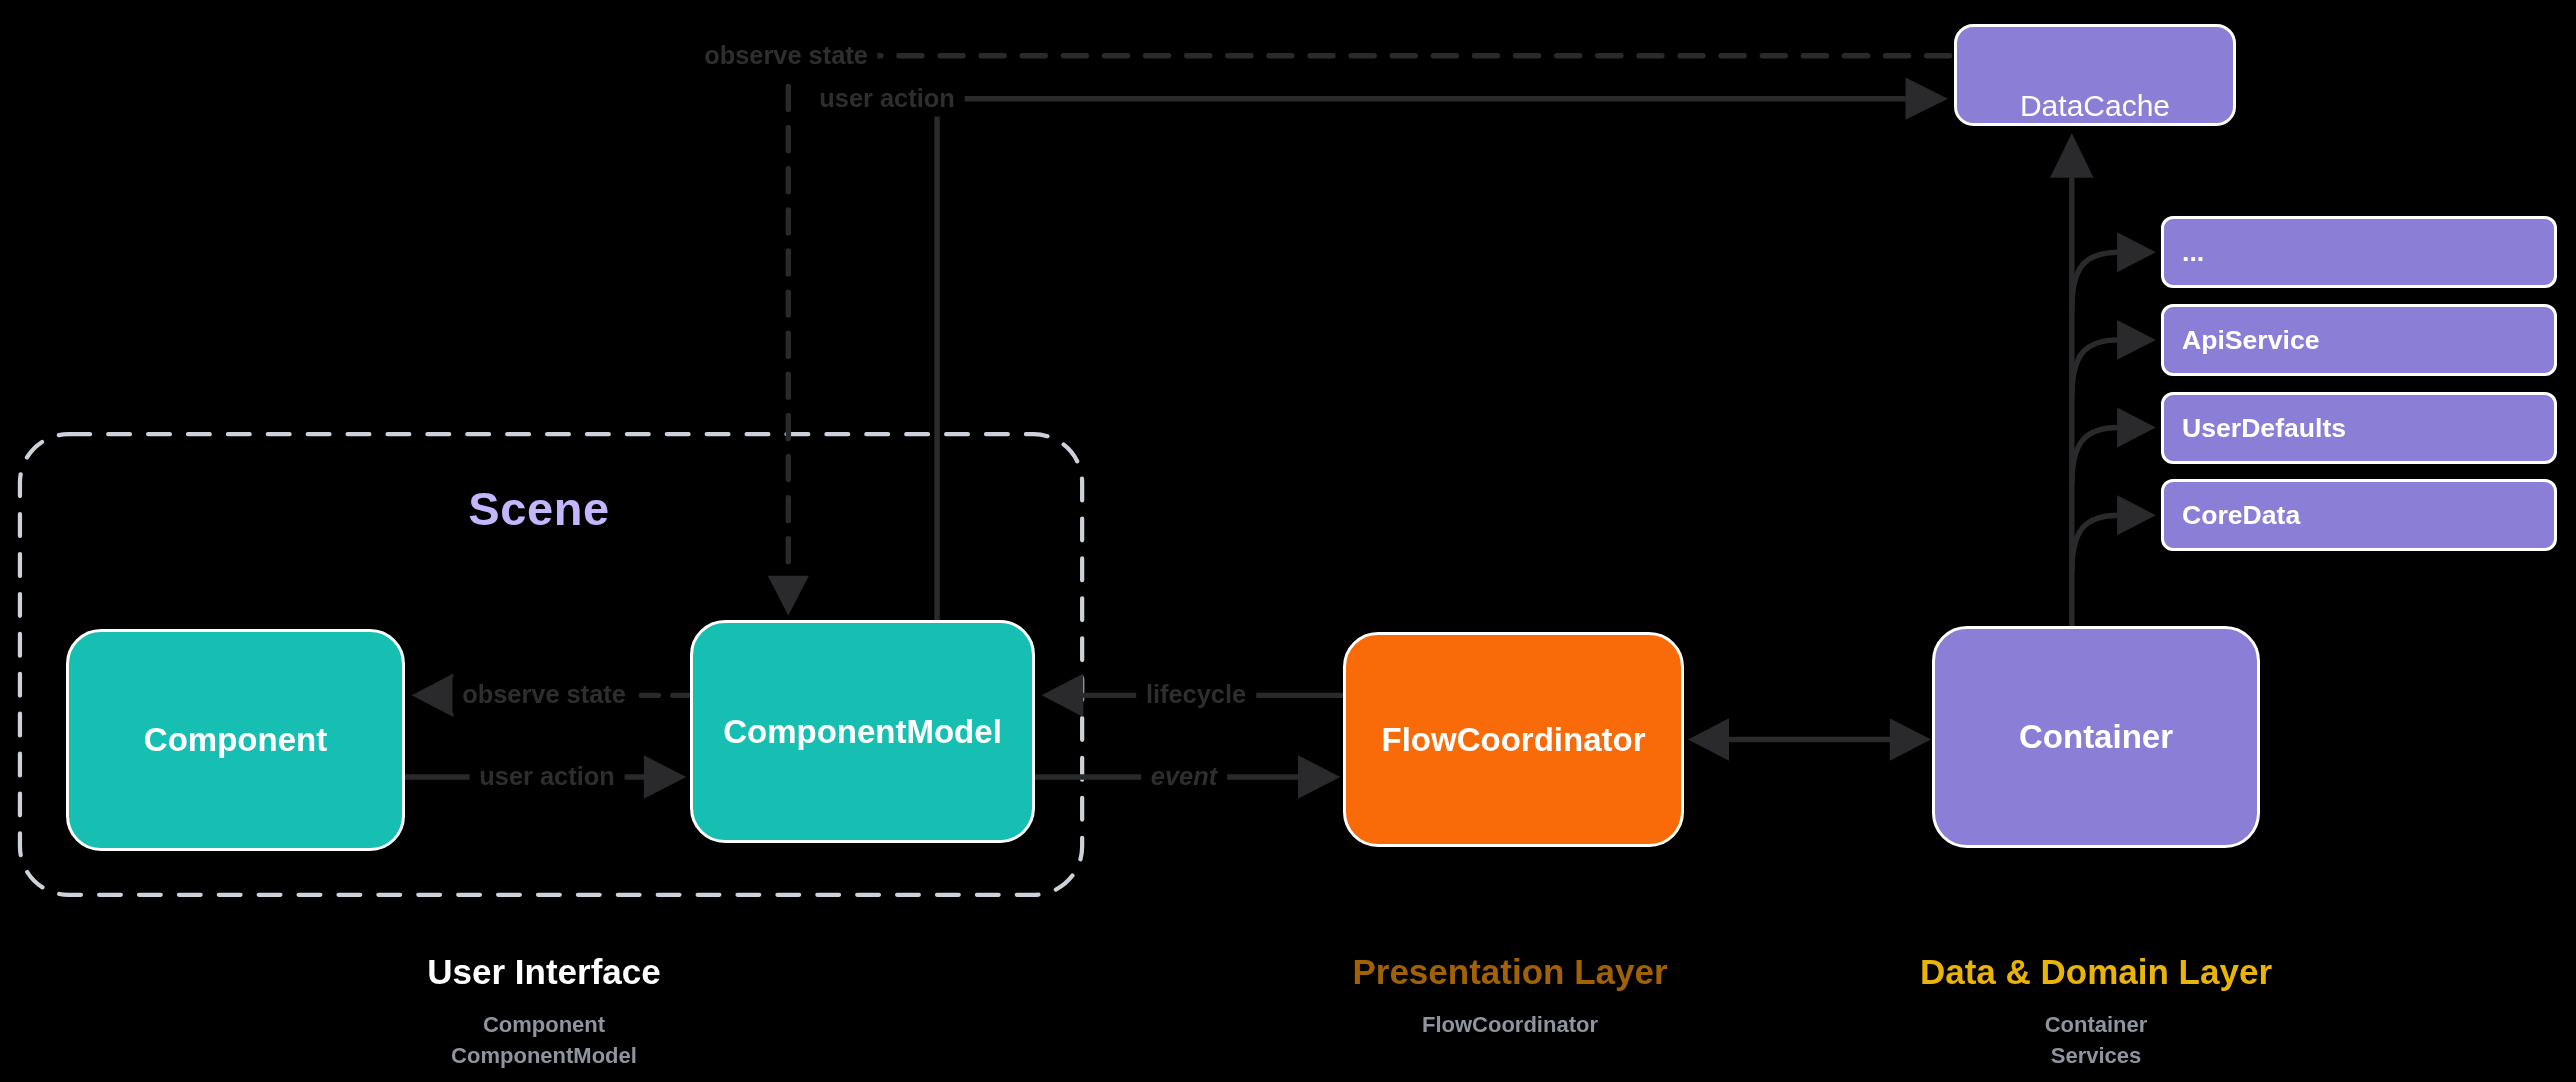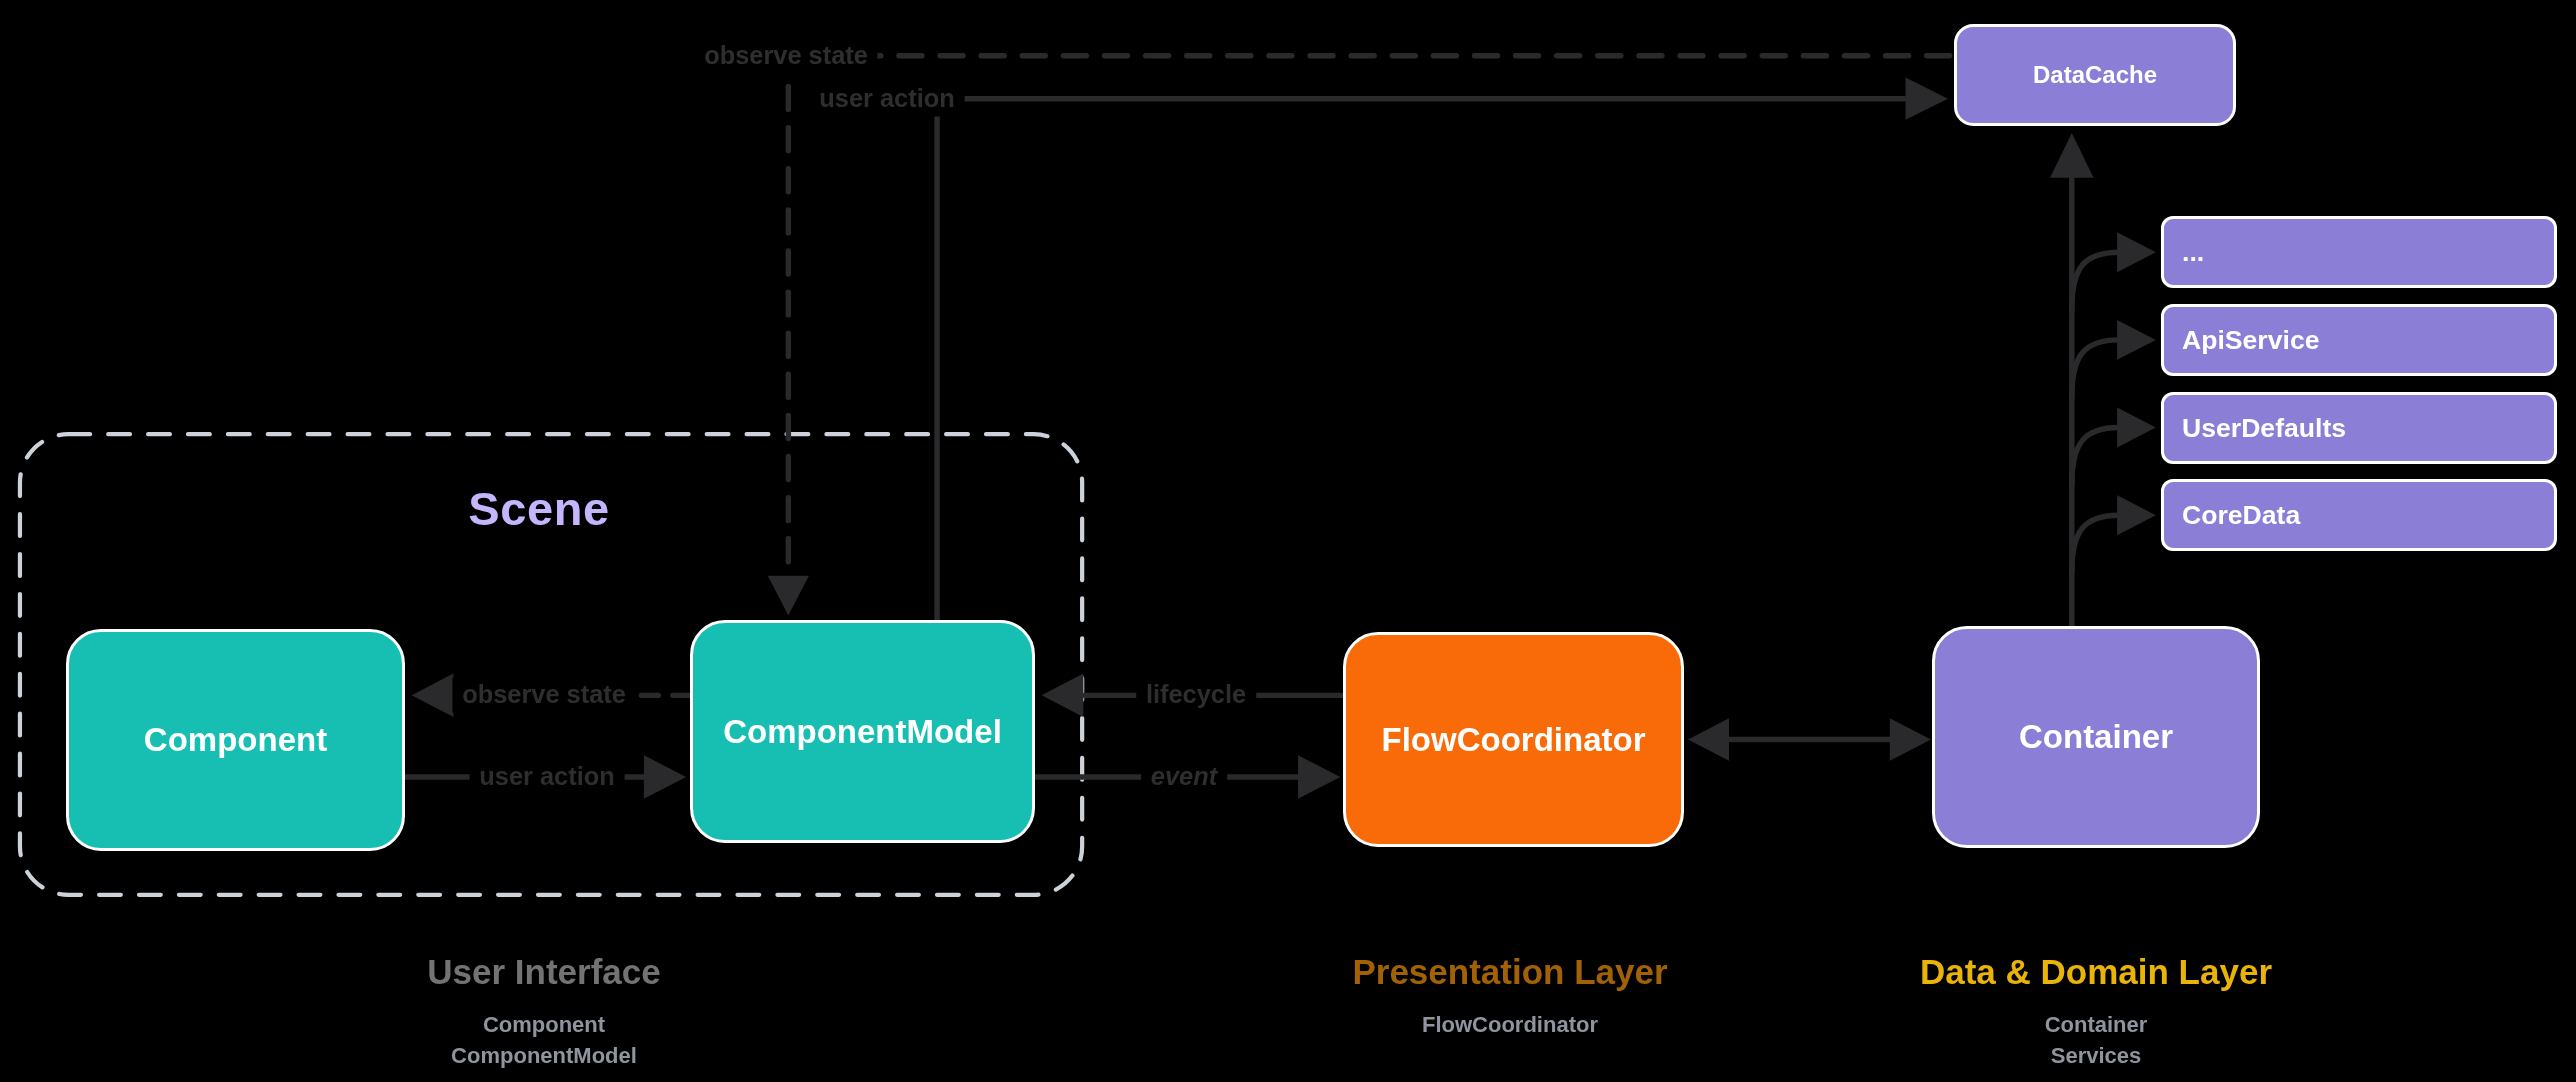--- a/index.html
+++ b/index.html
@@ -13,21 +13,21 @@
   #connectors{position:absolute;left:0;top:0;z-index:1;}
   .node{
     position:absolute;z-index:2;
     display:flex;align-items:center;justify-content:center;
     color:#fff;border:3.6px solid #fff;box-sizing:border-box;
   }
   .node.big{border-radius:35px;font-size:33px;font-weight:600;}
   .teal{background:#17bfb2;}
   .orange{background:#f96a09;}
   .purple{background:#8a7ed6;}
-  .node.cache{border-radius:19.3px;font-size:24px;font-weight:700;border-width:3.6px;}
+  .node.cache{border-radius:19.3px;font-size:30px;font-weight:400;border-width:3.6px;align-items:flex-end;}
   .svc{
     position:absolute;z-index:2;left:2161px;width:396px;height:72px;
     background:#8a7ed6;border:3px solid #fff;border-radius:12px;box-sizing:border-box;
     display:flex;align-items:center;justify-content:flex-start;
     color:#fff;font-size:26.6px;font-weight:600;padding-left:18px;
   }
   .edge-label{
     position:absolute;z-index:3;
     transform:translate(-50%,-50%);
     background:#000;color:#2e2e2e;
@@ -37,21 +37,21 @@
   .scene-title{
     position:absolute;z-index:2;transform:translate(-50%,-50%);
     color:#c4b5fd;font-size:47px;font-weight:700;letter-spacing:0.6px;
   }
   .legend{
     position:absolute;z-index:2;transform:translateX(-50%);
     text-align:center;white-space:nowrap;
   }
   .legend .title{font-size:35px;font-weight:700;margin-bottom:17px;}
   .legend .items{font-size:22px;font-weight:600;color:#8e959e;line-height:1.42;}
-  .t-teal{color:#737373;} .t-orange{color:#a16207;} .t-purple{color:#eab308;}
+  .t-teal{color:#ffffff;} .t-orange{color:#a16207;} .t-purple{color:#eab308;}
 </style>
 </head>
 <body>
 
 <div id="stage">
 
   <svg id="connectors" width="2576" height="1083" viewBox="0 0 4261 1791">
 
     <rect x="33" y="718" width="1757" height="762" rx="80" ry="80" fill="none" stroke="#ccd2d9" stroke-width="7" stroke-dasharray="36 30" stroke-linecap="round"></rect>
 

